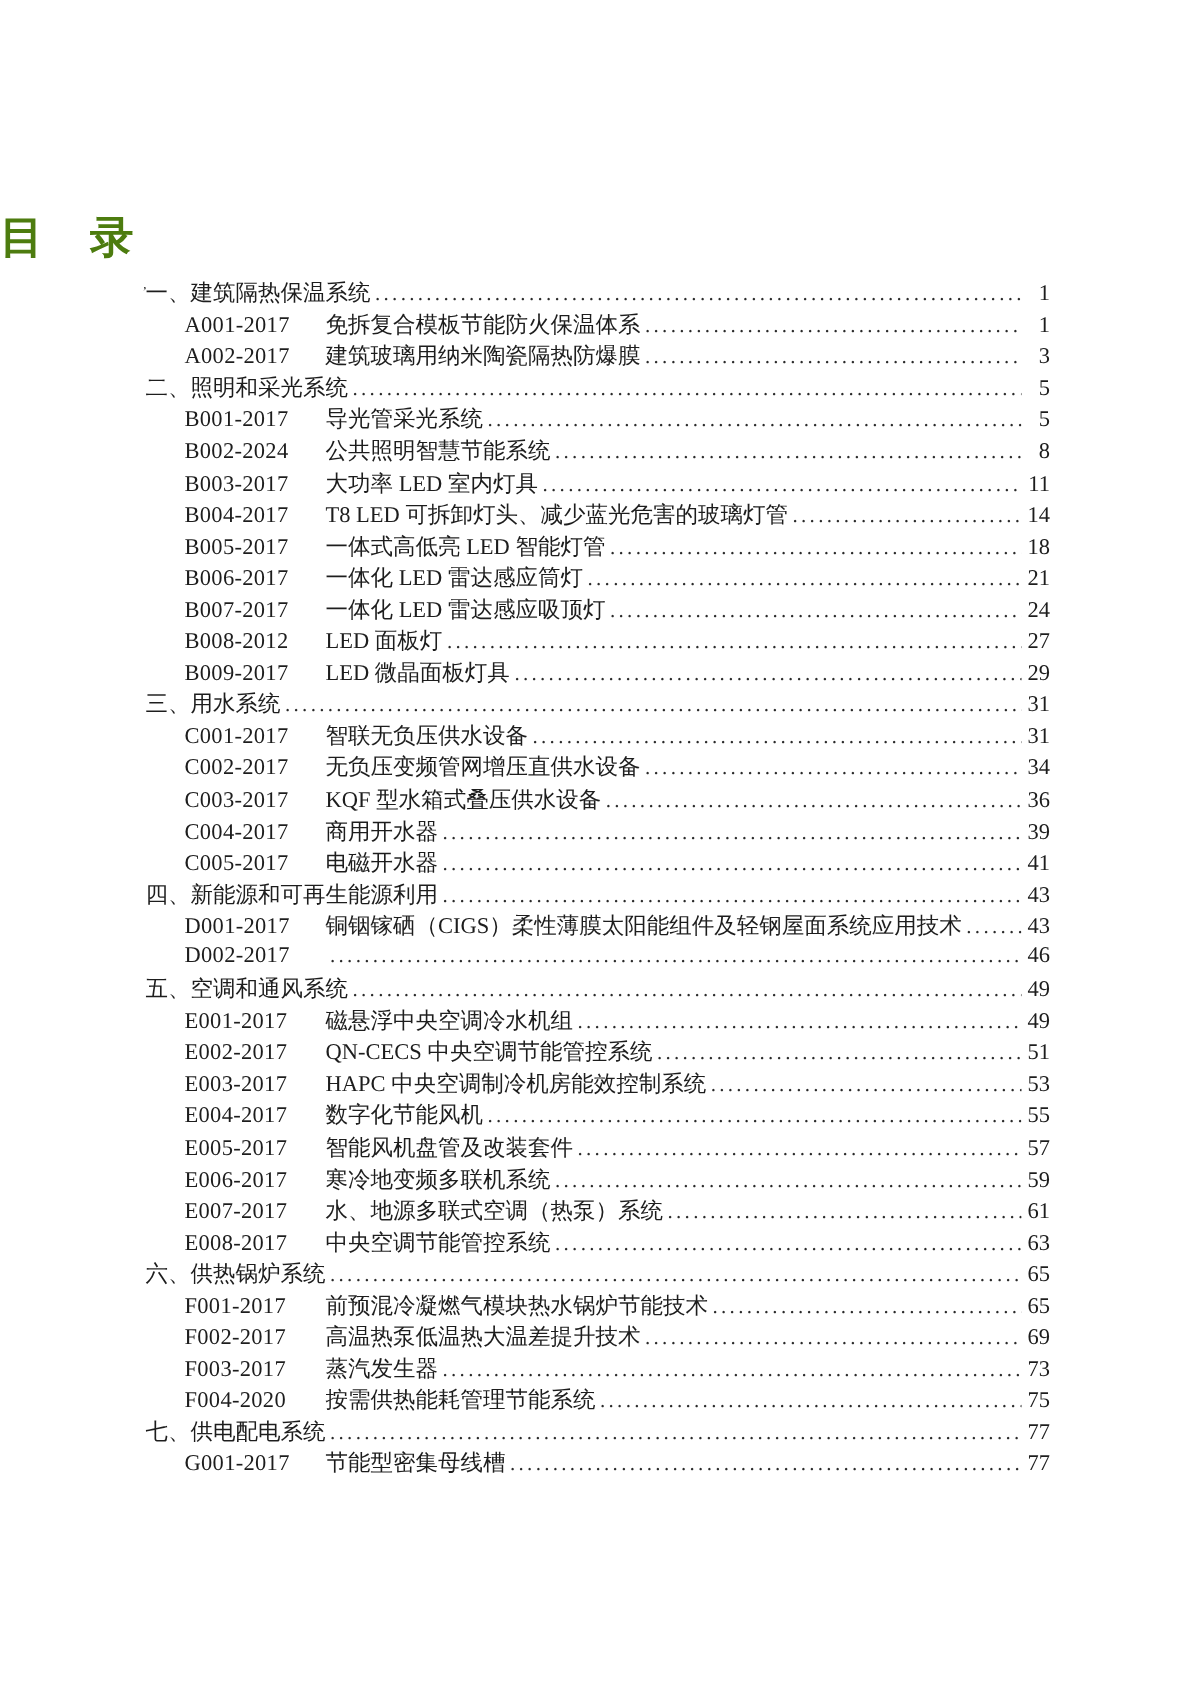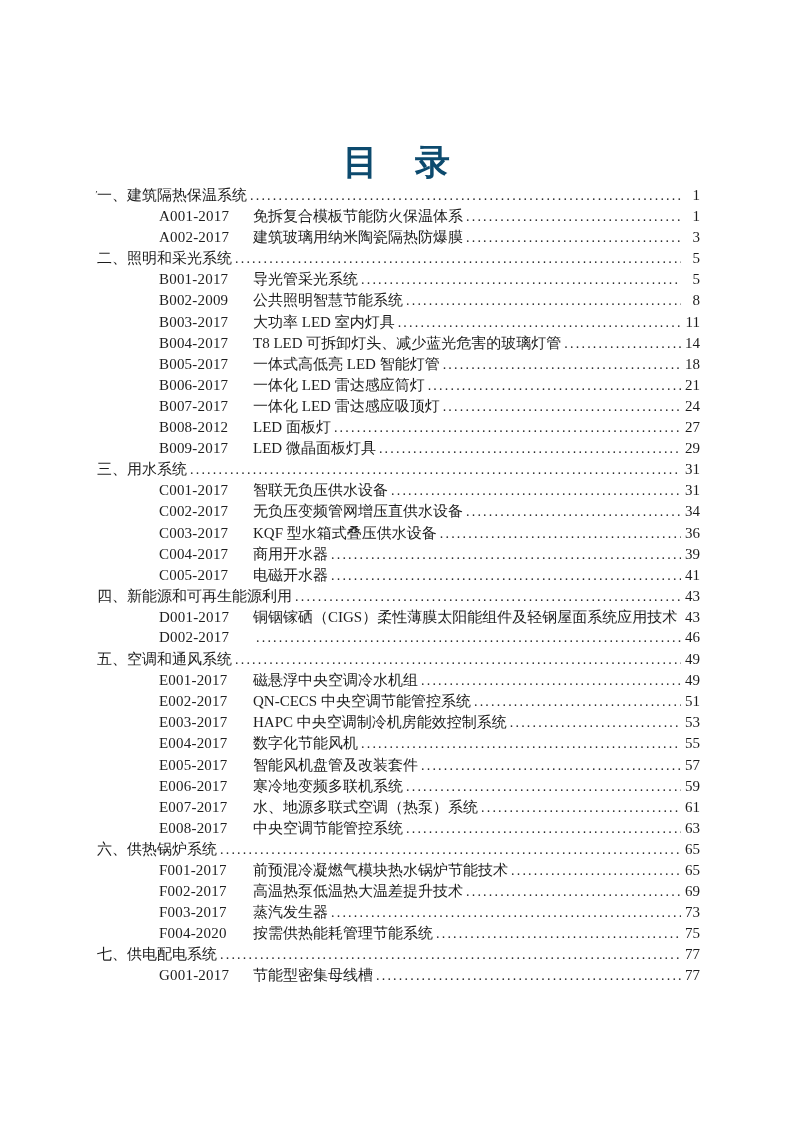--- a/index.html
+++ b/index.html
@@ -19,25 +19,24 @@
     height: 1123px;
     background: #ffffff;
     overflow: hidden;
   }
   .doc-title {
     position: absolute;
     top: 139px;
     left: 0;
     width: 100%;
     margin: 0;
-    text-align: center;
-    font-size: 35px;
+    font-size: 29px;
     font-weight: bold;
     letter-spacing: 1px;
-    color: #0c4a6e;
+    color: #4d7c0f;
   }
   .stray-mark {
     position: absolute;
     left: 95px;
     top: 189px;
     font-size: 9px;
     color: #222222;
   }
   .toc-list {
     position: absolute;
@@ -54,21 +53,20 @@
     overflow: hidden;
   }
   .toc-row.lvl2 {
     padding-left: 26px;
   }
   .toc-code {
     flex: 0 0 auto;
     width: 72px;
     margin-right: 22px;
     letter-spacing: 0.2px;
-    margin-left: 36px;
   }
   .toc-label {
     flex: 0 0 auto;
   }
   .dot-leader {
     flex: 1 1 auto;
     overflow: hidden;
     margin: 0 2px 0 3px;
     color: #2a2a2a;
   }
@@ -112,21 +110,21 @@
         <span class="dot-leader"></span>
         <span class="toc-pagenum">5</span>
       </div>
       <div class="toc-row lvl2">
         <span class="toc-code">B001-2017</span>
         <span class="toc-label">导光管采光系统</span>
         <span class="dot-leader"></span>
         <span class="toc-pagenum">5</span>
       </div>
       <div class="toc-row lvl2">
-        <span class="toc-code">B002-2009</span>
+        <span class="toc-code">B002-2024</span>
         <span class="toc-label">公共照明智慧节能系统</span>
         <span class="dot-leader"></span>
         <span class="toc-pagenum">8</span>
       </div>
       <div class="toc-row lvl2">
         <span class="toc-code">B003-2017</span>
         <span class="toc-label">大功率 LED 室内灯具</span>
         <span class="dot-leader"></span>
         <span class="toc-pagenum">11</span>
       </div>

